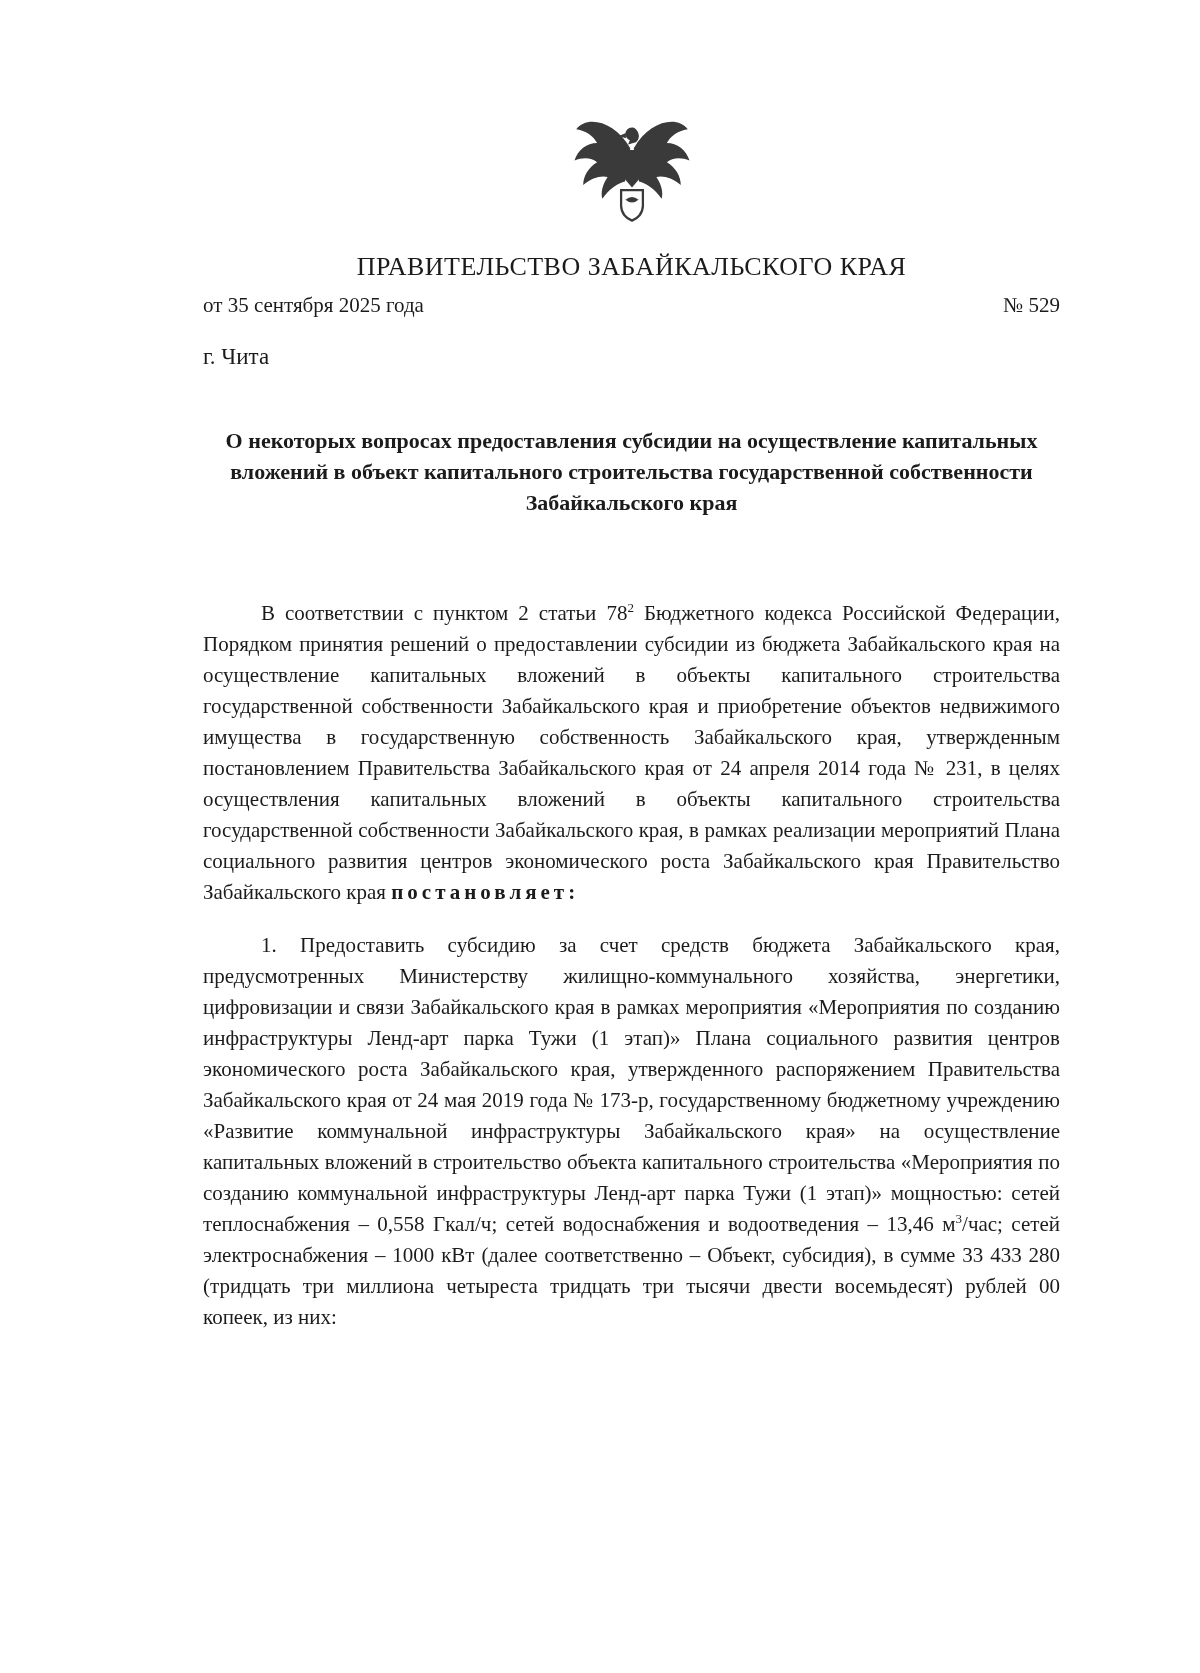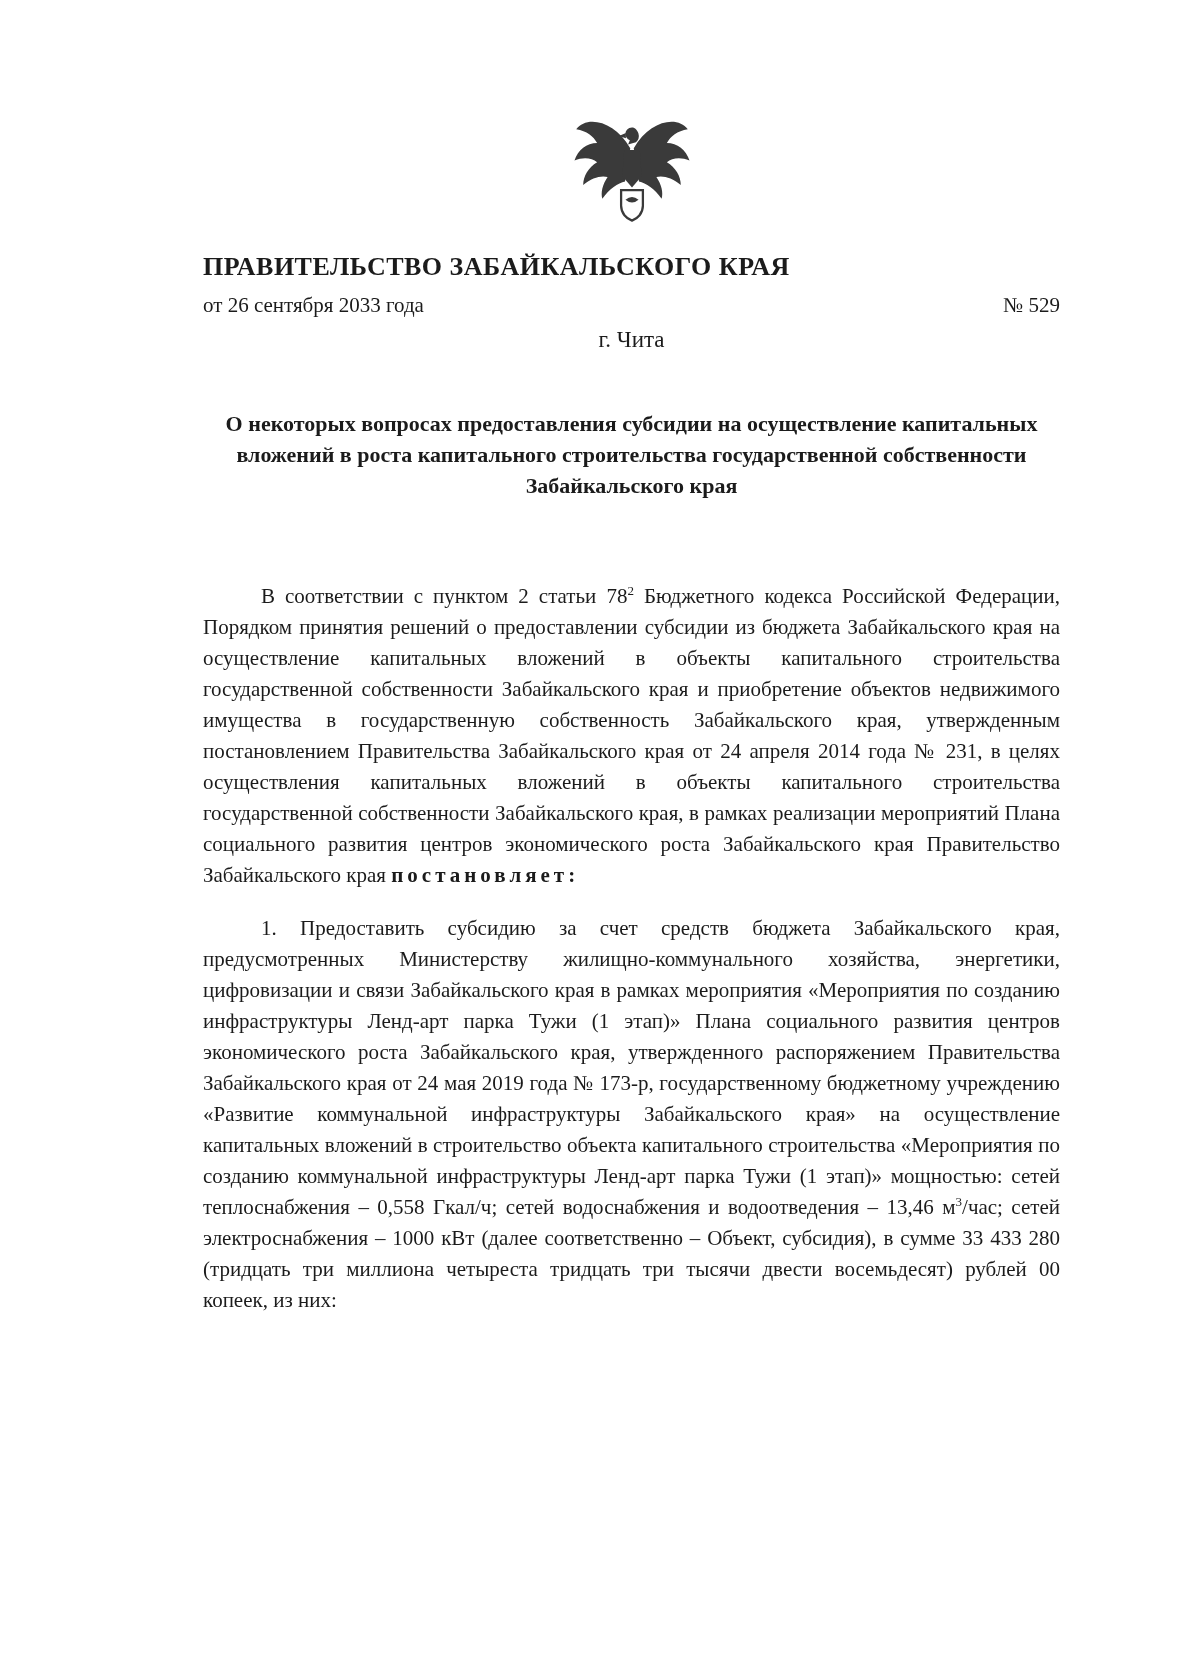--- a/index.html
+++ b/index.html
@@ -18,22 +18,22 @@
     padding: 0 140px 0 203px;
   }
   .emblem {
     width: 122px;
     height: 132px;
     margin: 98px auto 22px auto;
     display: block;
   }
   .emblem svg { width: 100%; height: 100%; display: block; }
   .org-name {
-    text-align: left;
-    font-weight: bold;
+    text-align: center;
+    font-weight: normal;
     font-size: 26px;
     line-height: 30px;
     letter-spacing: 0.5px;
     margin-top: 20px;
   }
   .doc-type {
     text-align: center;
     font-size: 26px;
     line-height: 30px;
     letter-spacing: 0.5px;
@@ -41,24 +41,24 @@
   }
   .meta-row {
     display: flex;
     justify-content: space-between;
     align-items: baseline;
     font-size: 21px;
     line-height: 26px;
     margin-top: 10px;
   }
   .city {
-    text-align: center;
+    text-align: left;
     font-size: 23px;
     line-height: 28px;
-    margin-top: 8px;
+    margin-top: 25px;
   }
   .doc-title {
     font-size: 22px;
     font-weight: bold;
     line-height: 31px;
     text-align: center;
     max-width: 812px;
     margin: 54px auto 0 auto;
   }
   .body-par {
@@ -101,25 +101,25 @@
 
       <path d="M57.5 100 L82.5 100 L82.5 118 C82.5 126.5 76.5 132.5 70 135 C63.5 132.5 57.5 126.5 57.5 118 Z" fill="none" stroke="#3a3a3a" stroke-width="2.6"></path>
       <path d="M62.5 111 Q70 104.5 77.5 111 Q70 117.5 62.5 111 Z" fill="#3a3a3a"></path>
     </svg>
   </div>
 
   <div class="org-name">ПРАВИТЕЛЬСТВО ЗАБАЙКАЛЬСКОГО КРАЯ</div>
 
 
   <div class="meta-row">
-    <span>от 26 сентября 2033 года</span>
+    <span>от 35 сентября 2025 года</span>
     <span>№ 529</span>
   </div>
 
   <div class="city">г. Чита</div>
 
-  <h1 class="doc-title">О некоторых вопросах предоставления субсидии на осуществление капитальных вложений в роста капитального строительства государственной собственности Забайкальского края</h1>
+  <h1 class="doc-title">О некоторых вопросах предоставления субсидии на осуществление капитальных вложений в объект капитального строительства государственной собственности Забайкальского края</h1>
 
   <p class="body-par par-intro"><span>В соответствии с пунктом 2 статьи 78</span><sup>2</sup><span> Бюджетного кодекса Российской Федерации, Порядком принятия решений о предоставлении субсидии из бюджета Забайкальского края на осуществление капитальных вложений в объекты капитального строительства государственной собственности Забайкальского края и приобретение объектов недвижимого имущества в государственную собственность Забайкальского края, утвержденным постановлением Правительства Забайкальского края от 24 апреля 2014 года № 231, в целях осуществления капитальных вложений в объекты капитального строительства государственной собственности Забайкальского края, в рамках реализации мероприятий Плана социального развития центров экономического роста Забайкальского края Правительство Забайкальского края </span><span class="resolve">постановляет:</span></p>
 
   <p class="body-par par-item"><span>1. Предоставить субсидию за счет средств бюджета Забайкальского края, предусмотренных Министерству жилищно-коммунального хозяйства, энергетики, цифровизации и связи Забайкальского края в рамках мероприятия «Мероприятия по созданию инфраструктуры Ленд-арт парка Тужи (1 этап)» Плана социального развития центров экономического роста Забайкальского края, утвержденного распоряжением Правительства Забайкальского края от 24 мая 2019 года № 173-р, государственному бюджетному учреждению «Развитие коммунальной инфраструктуры Забайкальского края» на осуществление капитальных вложений в строительство объекта капитального строительства «Мероприятия по созданию коммунальной инфраструктуры Ленд-арт парка Тужи (1 этап)» мощностью: сетей теплоснабжения – 0,558 Гкал/ч; сетей водоснабжения и водоотведения – 13,46 м</span><sup>3</sup><span>/час; сетей электроснабжения – 1000 кВт (далее соответственно – Объект, субсидия), в сумме 33 433 280 (тридцать три миллиона четыреста тридцать три тысячи двести восемьдесят) рублей 00 копеек, из них:</span></p>
 
 </div>
 
 </body></html>

